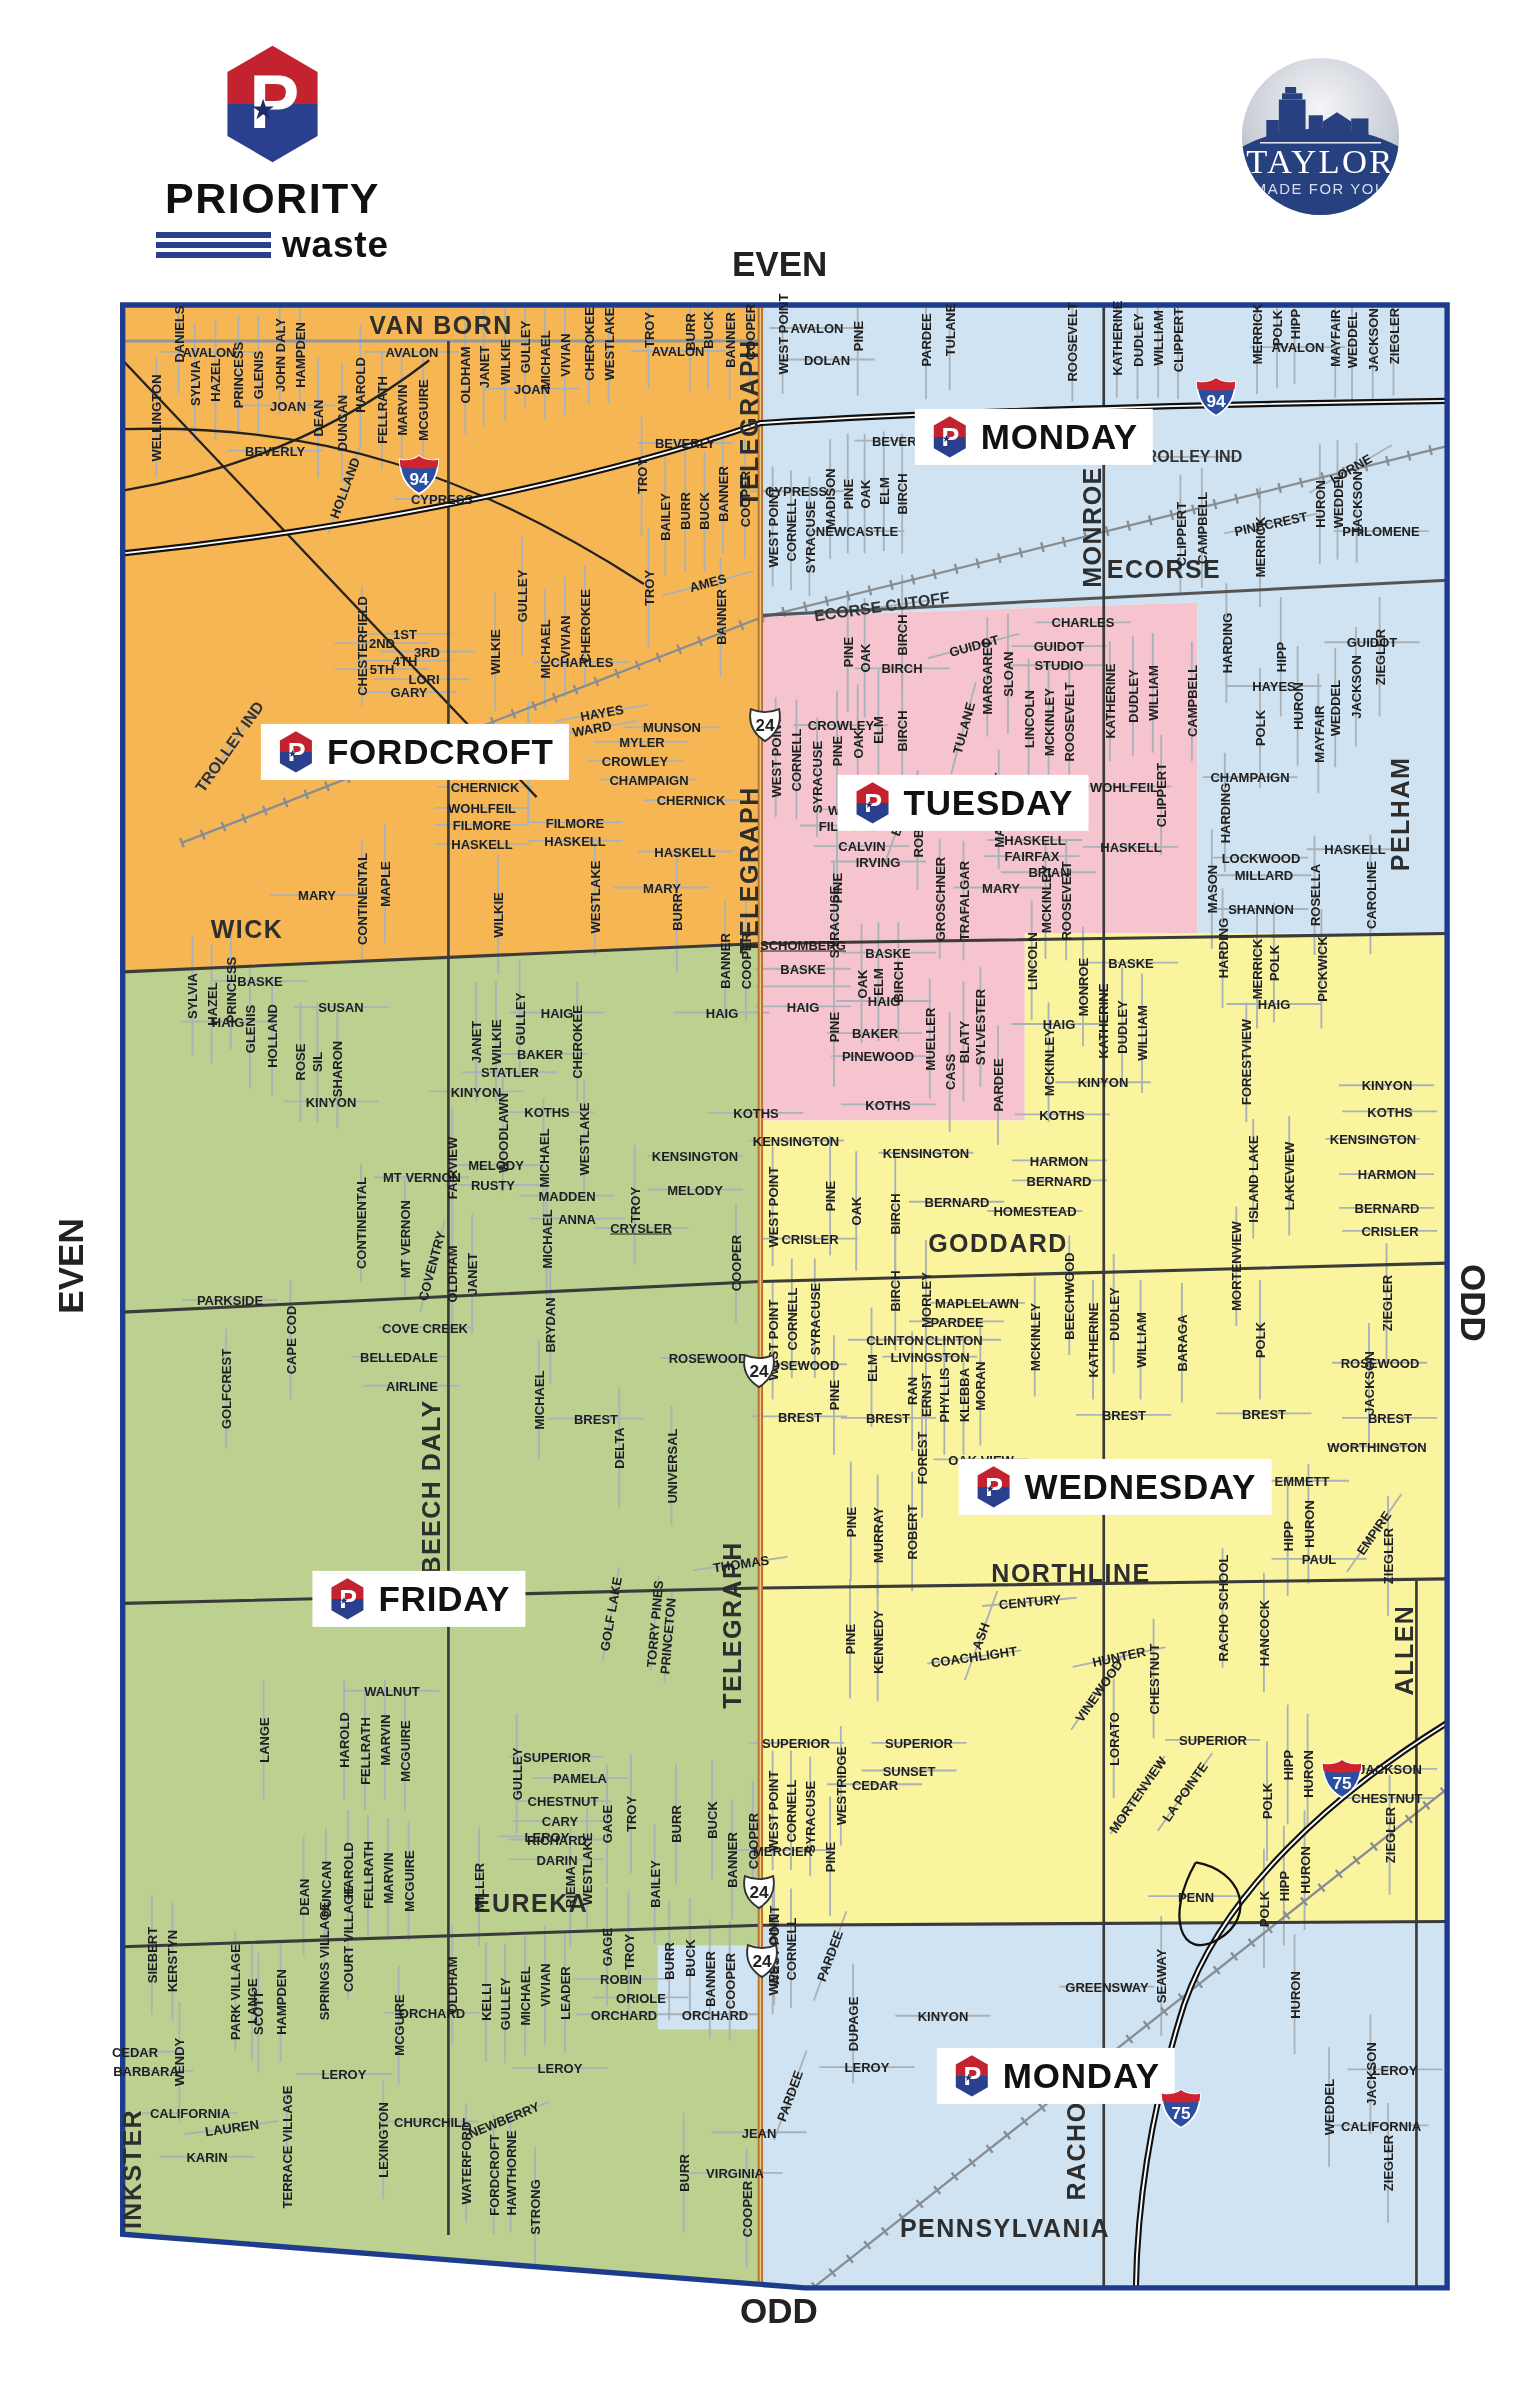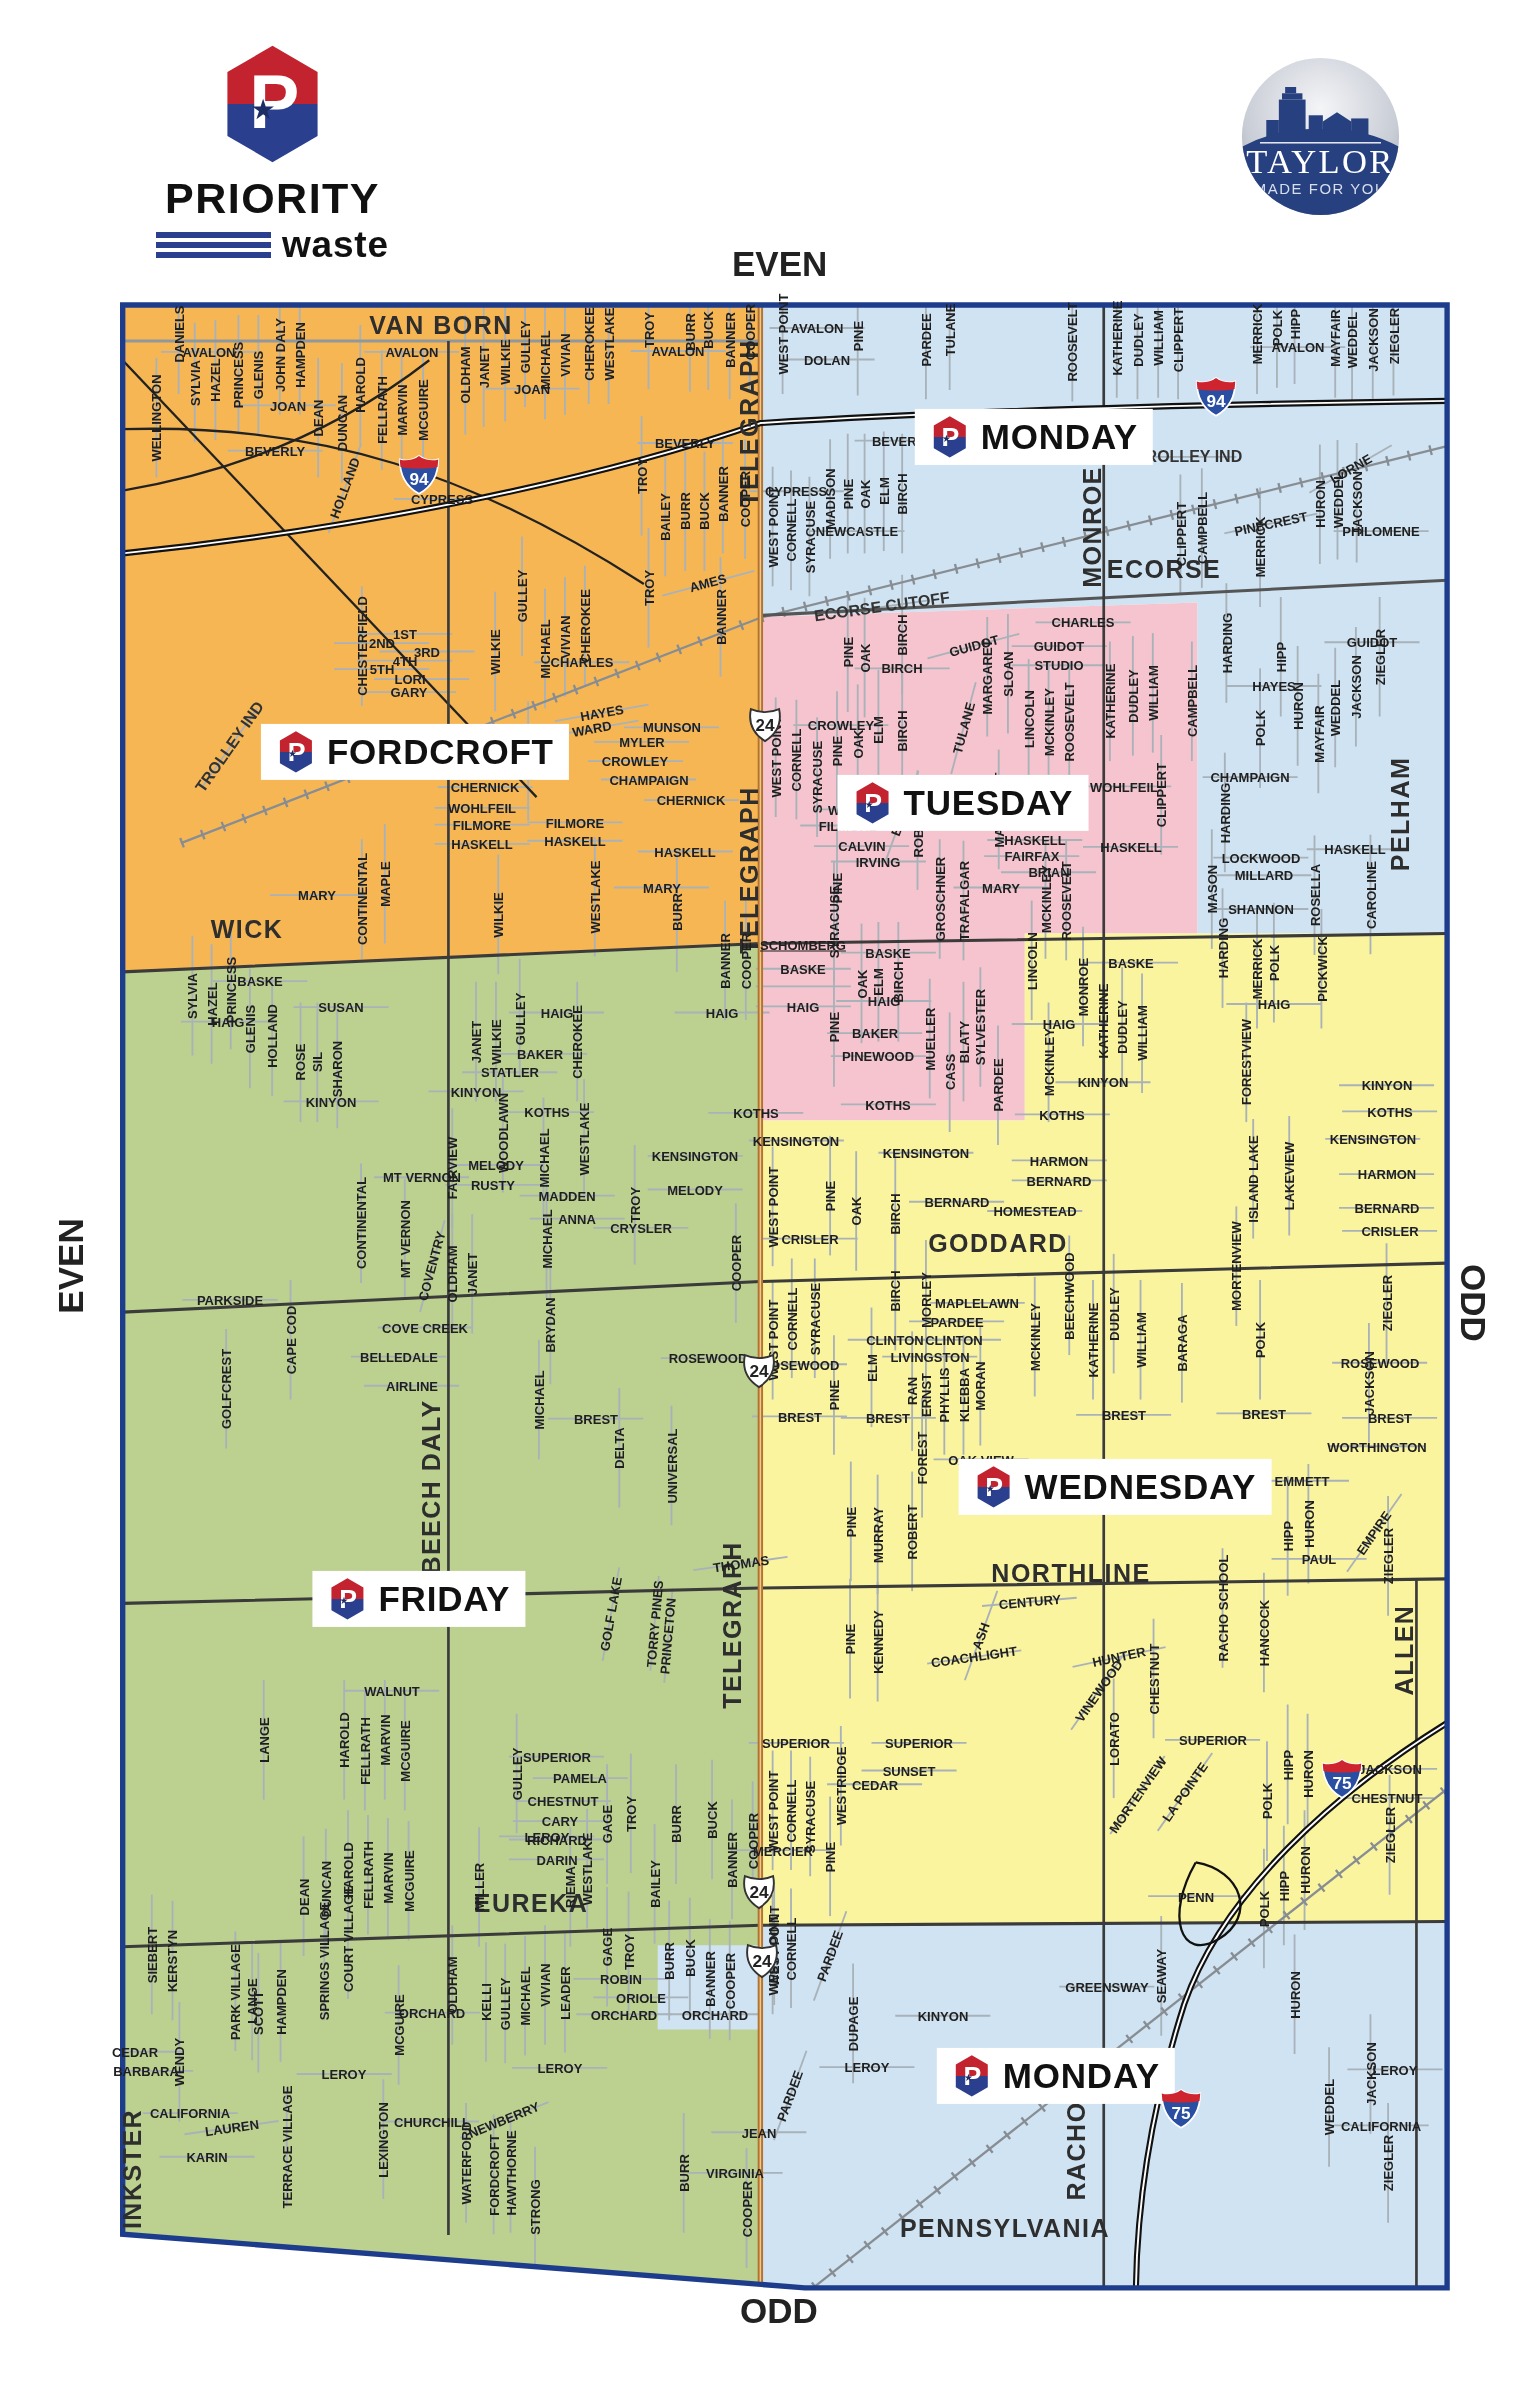--- a/index.html
+++ b/index.html
@@ -677,21 +677,21 @@
         <div class="st" style="left: 685px; top: 511px; transform: translate(-50%, -50%) rotate(-90deg);">BURR</div>
         <div class="st" style="left: 704px; top: 511px; transform: translate(-50%, -50%) rotate(-90deg);">BUCK</div>
         <div class="st" style="left: 723px; top: 494px; transform: translate(-50%, -50%) rotate(-90deg);">BANNER</div>
         <div class="st" style="left: 745px; top: 499px; transform: translate(-50%, -50%) rotate(-90deg);">COOPER</div>
         <div class="st" style="left: 362px; top: 646px; transform: translate(-50%, -50%) rotate(-90deg);">CHESTERFIELD</div>
         <div class="st" style="left: 405px; top: 634px; transform: translate(-50%, -50%) rotate(0deg);">1ST</div>
         <div class="st" style="left: 382px; top: 643px; transform: translate(-50%, -50%) rotate(0deg);">2ND</div>
         <div class="st" style="left: 427px; top: 652px; transform: translate(-50%, -50%) rotate(0deg);">3RD</div>
         <div class="st" style="left: 405px; top: 661px; transform: translate(-50%, -50%) rotate(0deg);">4TH</div>
         <div class="st" style="left: 382px; top: 669px; transform: translate(-50%, -50%) rotate(0deg);">5TH</div>
-        <div class="st" style="left: 410px; top: 679px; transform: translate(-50%, -50%) rotate(0deg);">LORI</div>
+        <div class="st" style="left: 424px; top: 679px; transform: translate(-50%, -50%) rotate(0deg);">LORI</div>
         <div class="st" style="left: 409px; top: 692px; transform: translate(-50%, -50%) rotate(0deg);">GARY</div>
         <div class="st" style="left: 495px; top: 652px; transform: translate(-50%, -50%) rotate(-90deg);">WILKIE</div>
         <div class="st" style="left: 522px; top: 596px; transform: translate(-50%, -50%) rotate(-90deg);">GULLEY</div>
         <div class="st" style="left: 545px; top: 649px; transform: translate(-50%, -50%) rotate(-90deg);">MICHAEL</div>
         <div class="st" style="left: 565px; top: 637px; transform: translate(-50%, -50%) rotate(-90deg);">VIVIAN</div>
         <div class="st" style="left: 582px; top: 662px; transform: translate(-50%, -50%) rotate(0deg);">CHARLES</div>
         <div class="st" style="left: 585px; top: 626px; transform: translate(-50%, -50%) rotate(-90deg);">CHEROKEE</div>
         <div class="st" style="left: 649px; top: 588px; transform: translate(-50%, -50%) rotate(-90deg);">TROY</div>
         <div class="st" style="left: 708px; top: 583px; transform: translate(-50%, -50%) rotate(-15deg);">AMES</div>
         <div class="st" style="left: 721px; top: 617px; transform: translate(-50%, -50%) rotate(-90deg);">BANNER</div>
@@ -986,21 +986,21 @@
         <div class="st" style="left: 544px; top: 1158px; transform: translate(-50%, -50%) rotate(-90deg);">MICHAEL</div>
         <div class="st" style="left: 584px; top: 1139px; transform: translate(-50%, -50%) rotate(-90deg);">WESTLAKE</div>
         <div class="st" style="left: 695px; top: 1156px; transform: translate(-50%, -50%) rotate(0deg);">KENSINGTON</div>
         <div class="st" style="left: 422px; top: 1177px; transform: translate(-50%, -50%) rotate(0deg);">MT VERNON</div>
         <div class="st" style="left: 493px; top: 1185px; transform: translate(-50%, -50%) rotate(0deg);">RUSTY</div>
         <div class="st" style="left: 567px; top: 1196px; transform: translate(-50%, -50%) rotate(0deg);">MADDEN</div>
         <div class="st" style="left: 361px; top: 1223px; transform: translate(-50%, -50%) rotate(-90deg);">CONTINENTAL</div>
         <div class="st" style="left: 405px; top: 1239px; transform: translate(-50%, -50%) rotate(-90deg);">MT VERNON</div>
         <div class="st" style="left: 577px; top: 1219px; transform: translate(-50%, -50%) rotate(0deg);">ANNA</div>
         <div class="st" style="left: 635px; top: 1205px; transform: translate(-50%, -50%) rotate(-90deg);">TROY</div>
-        <div class="st" style="left: 641px; top: 1228px; transform: translate(-50%, -50%) rotate(0deg);">CRYSLER</div>
+        <div class="st" style="left: 641px; top: 1228px; transform: translate(-50%, -50%) rotate(0deg); text-decoration: underline;">CRYSLER</div>
         <div class="st" style="left: 695px; top: 1190px; transform: translate(-50%, -50%) rotate(0deg);">MELODY</div>
         <div class="st" style="left: 547px; top: 1239px; transform: translate(-50%, -50%) rotate(-90deg);">MICHAEL</div>
         <div class="st" style="left: 432px; top: 1266px; transform: translate(-50%, -50%) rotate(-75deg);">COVENTRY</div>
         <div class="st" style="left: 452px; top: 1274px; transform: translate(-50%, -50%) rotate(-90deg);">OLDHAM</div>
         <div class="st" style="left: 472px; top: 1274px; transform: translate(-50%, -50%) rotate(-90deg);">JANET</div>
         <div class="st" style="left: 736px; top: 1263px; transform: translate(-50%, -50%) rotate(-90deg);">COOPER</div>
         <div class="st" style="left: 230px; top: 1300px; transform: translate(-50%, -50%) rotate(0deg);">PARKSIDE</div>
         <div class="st" style="left: 425px; top: 1328px; transform: translate(-50%, -50%) rotate(0deg);">COVE CREEK</div>
         <div class="st" style="left: 291px; top: 1340px; transform: translate(-50%, -50%) rotate(-90deg);">CAPE COD</div>
         <div class="st" style="left: 399px; top: 1357px; transform: translate(-50%, -50%) rotate(0deg);">BELLEDALE</div>

